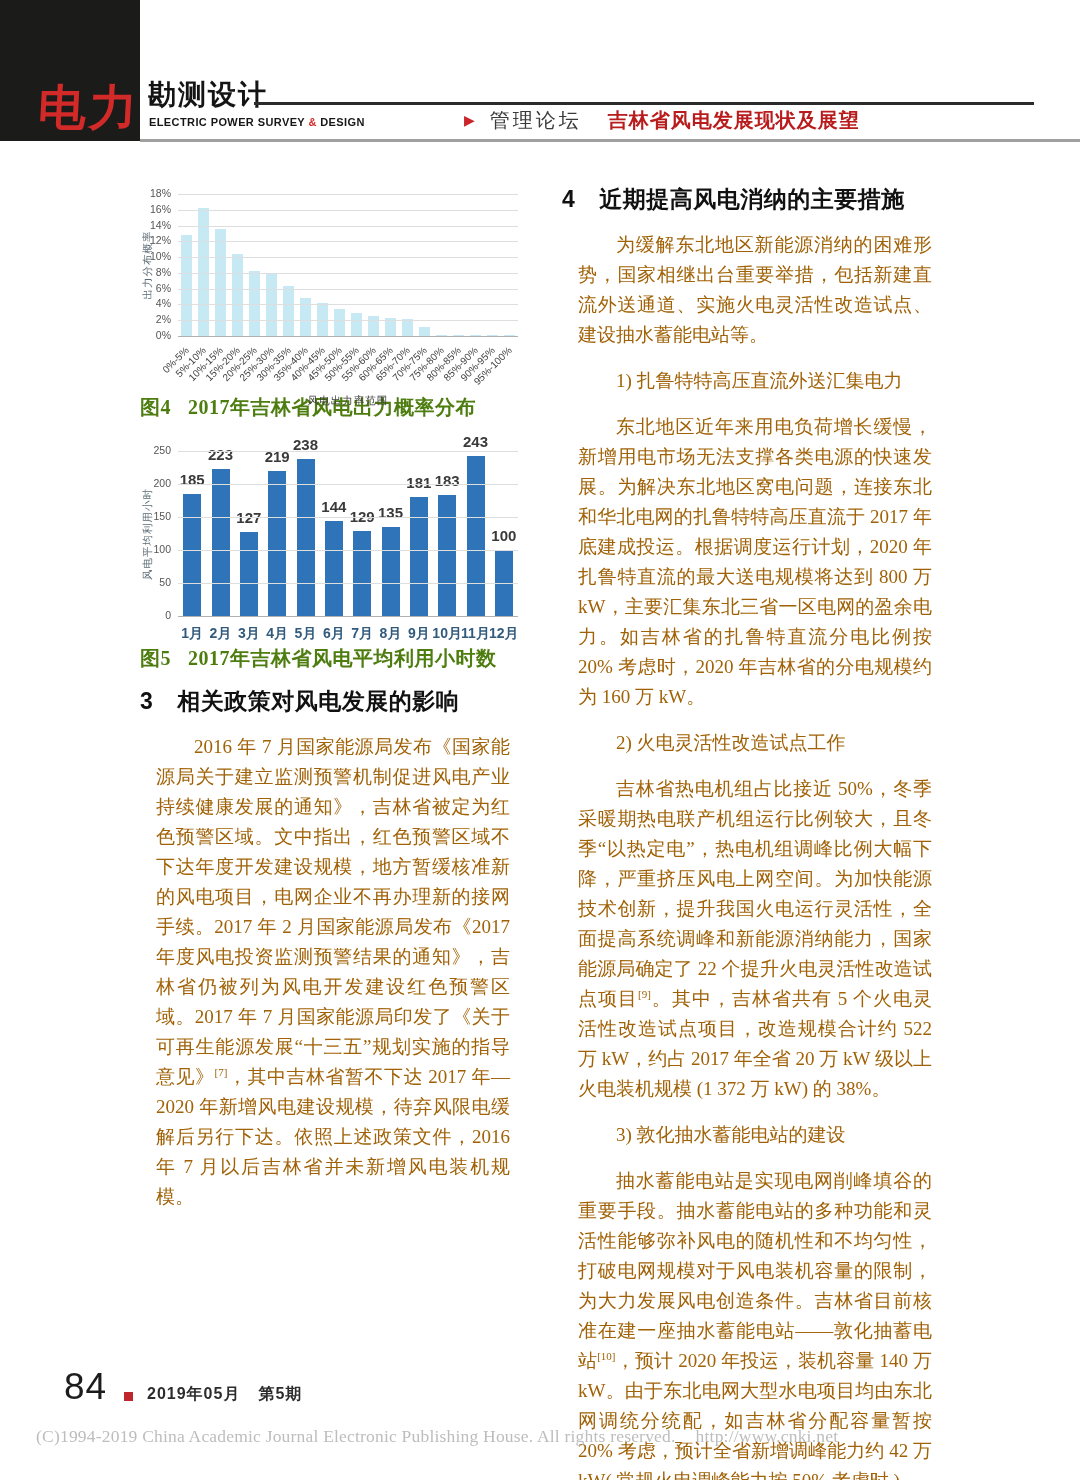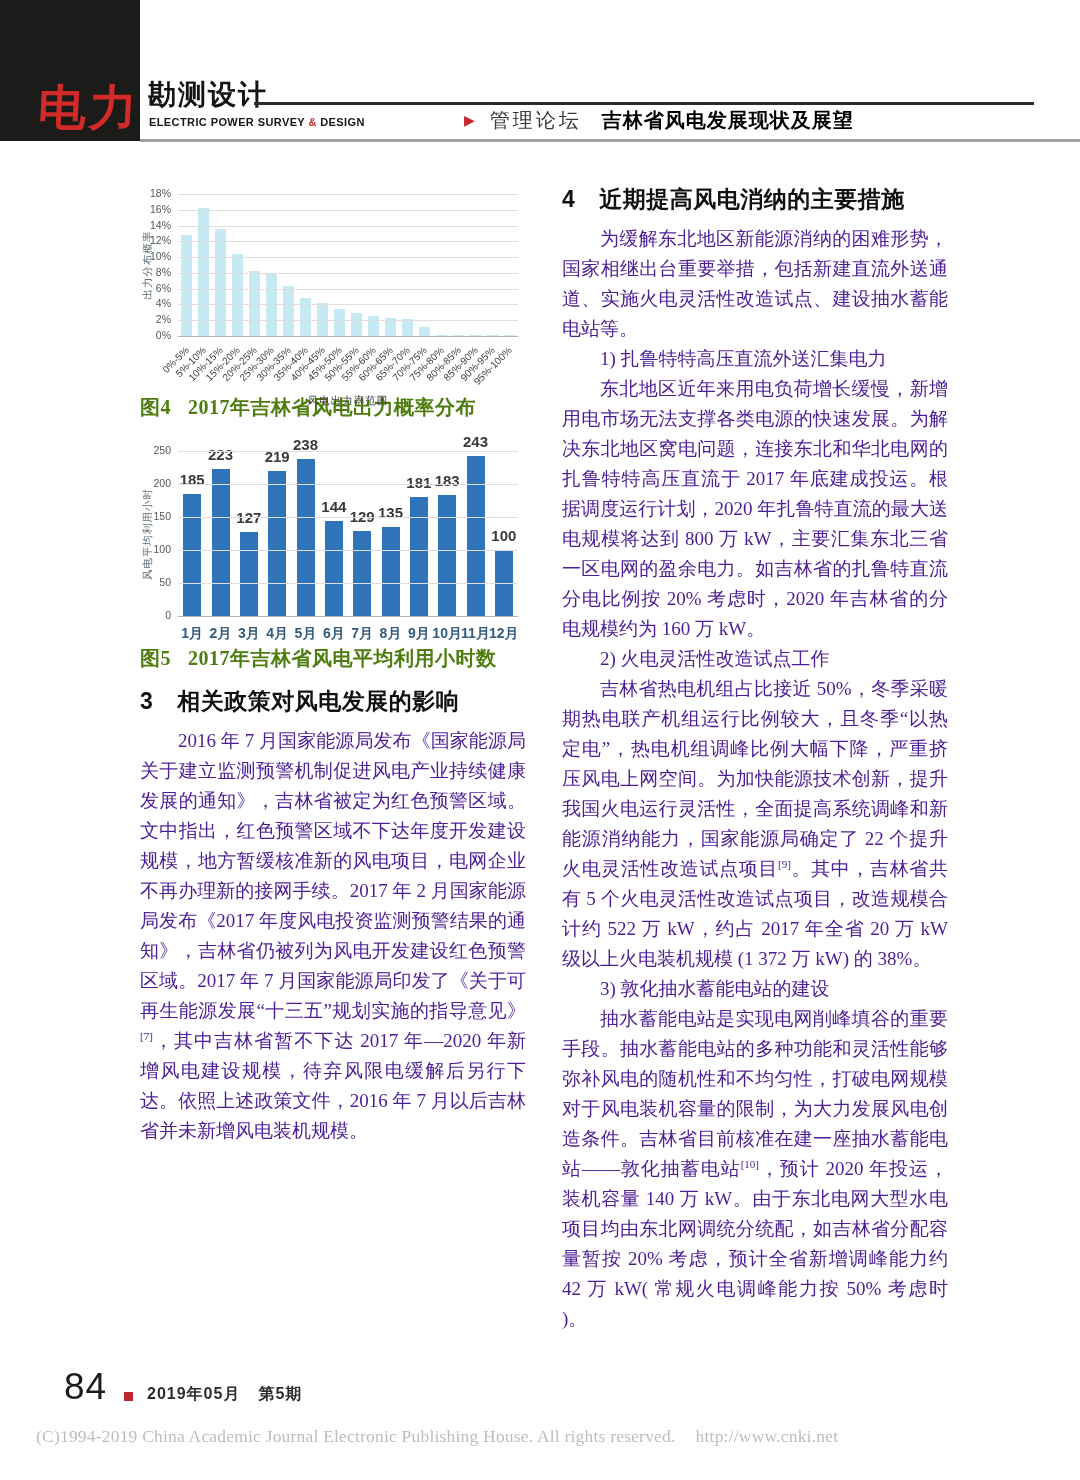--- a/index.html
+++ b/index.html
@@ -12,42 +12,42 @@
            font-weight:bold;font-size:48px;line-height:48px;color:#d22a28;letter-spacing:3px;transform:skewX(-3deg);}
   .logo-sub{position:absolute;left:148px;top:80px;font-family:Liberation Serif, serif;
             font-weight:bold;font-size:28px;line-height:30px;color:#141414;letter-spacing:2px;}
   .logo-en{position:absolute;left:149px;top:116px;font-family:"Liberation Sans","DejaVu Sans",sans-serif;
            font-weight:bold;font-size:11px;letter-spacing:0.4px;color:#161616;white-space:nowrap;}
   .logo-en .amp{color:#d22a28;}
   .rule-thin{position:absolute;left:254px;top:102px;width:780px;height:3px;background:#2b2b2b;}
   .header-row{position:absolute;left:464px;top:106px;height:28px;display:flex;align-items:center;}
   .tri{color:#c9252b;font-size:14px;line-height:14px;font-family:"DejaVu Sans",sans-serif;}
   .column-name{margin-left:15px;font-size:20px;color:#3a3a3a;letter-spacing:3px;}
-  .article-title{margin-left:20px;font-family:"Liberation Sans","DejaVu Sans",sans-serif;
-                 font-weight:bold;font-size:20px;color:#000000;letter-spacing:1px;}
+  .article-title{margin-left:26px;font-family:"Liberation Sans","DejaVu Sans",sans-serif;
+                 font-weight:bold;font-size:20px;color:#b91c1c;letter-spacing:1px;}
   .rule-gray{position:absolute;left:140px;top:139px;width:940px;height:3px;background:#a0a0a0;}
 
   
   .col{position:absolute;width:386px;}
   .col-left{left:140px;top:180px;}
   .col-right{left:562px;top:182px;}
 
   figure{margin:0;}
   .chart{position:relative;width:386px;}
   #chart-fig4{height:212px;}
   #chart-fig5{height:214px;margin-top:8px;}
   figcaption{text-align:left;font-weight:bold;font-size:20px;color:#4d7c0f;margin:2px 0 6px;letter-spacing:0.5px;}
   .cap-gap{display:inline-block;width:17px;}
 
   h2.section{font-family:"Liberation Sans","DejaVu Sans",sans-serif;font-weight:bold;font-size:23px;
              color:#111;margin:14px 0 10px;letter-spacing:0.5px;line-height:30px;}
   h2.section .sec-num{margin-right:24px;}
   .col-right h2.section{margin-top:2px;}
 
-  p.body{font-size:19px;line-height:30px;text-align:justify;margin:0;text-indent:2em;color:#4c1d95;}
+  p.body{font-size:19px;line-height:30px;text-align:justify;margin:16px;text-indent:2em;color:#a16207;}
   p.body.sub{text-align:left;}
   p.body sup{font-size:11px;line-height:0;}
 
   
   .page-num{position:absolute;left:64px;top:1366px;font-family:"Liberation Sans","DejaVu Sans",sans-serif;
             font-size:37px;color:#1c1c1c;letter-spacing:1px;}
   .red-square{position:absolute;left:124px;top:1392px;width:9px;height:9px;background:#c0272d;}
   .issue{position:absolute;left:147px;top:1384px;font-family:"Liberation Sans","DejaVu Sans",sans-serif;
          font-weight:bold;font-size:16px;color:#2c2c2c;letter-spacing:1px;}
   .issue .issue-no{margin-left:18px;}

